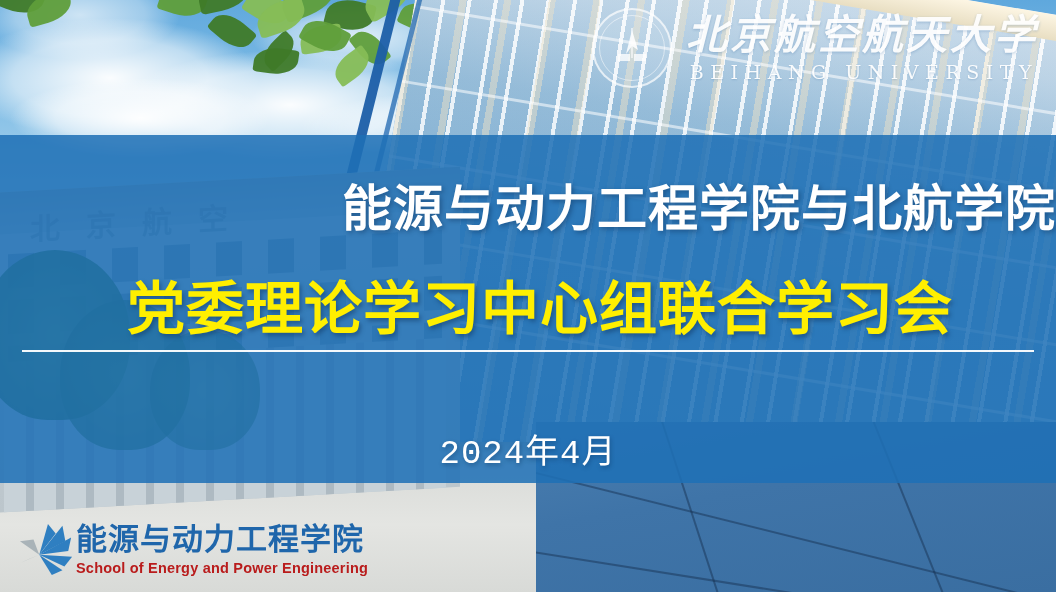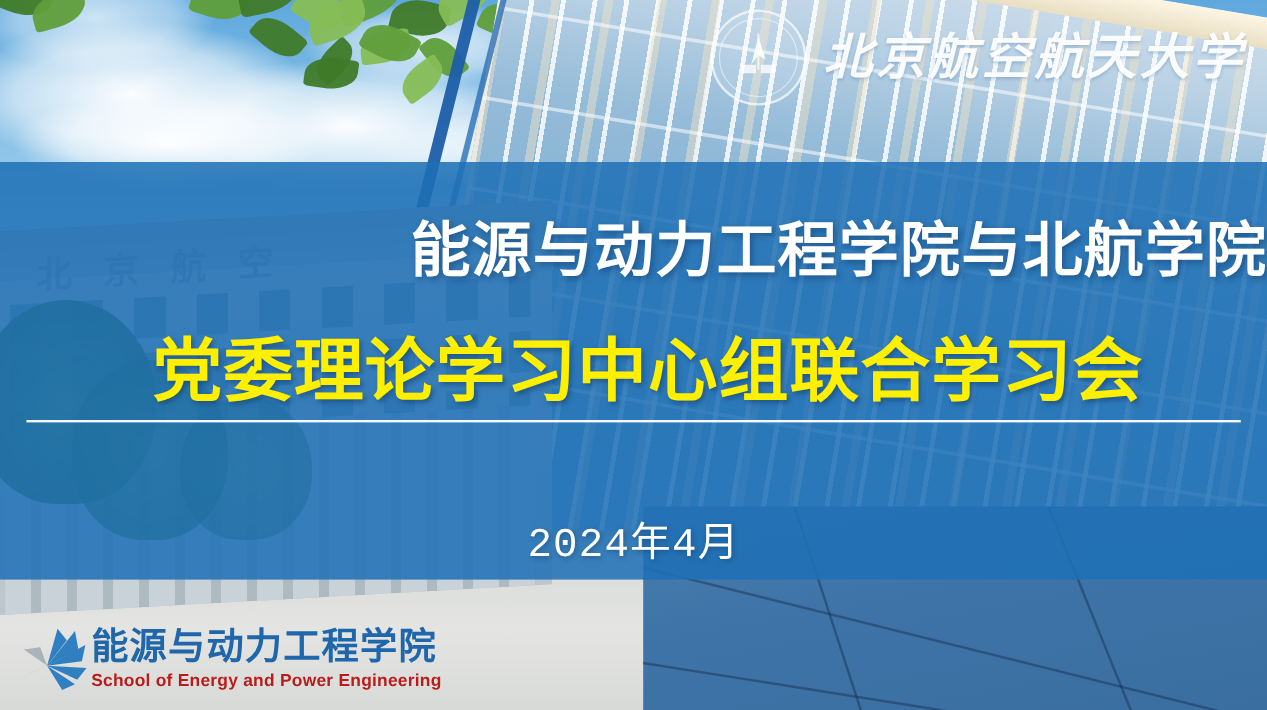--- a/index.html
+++ b/index.html
@@ -315,20 +315,21 @@
         <svg viewBox="0 0 48 48" width="100%" height="100%" aria-hidden="true">
           <path d="M10 30 h12 v7 h-12 z" fill="#ffffff" opacity=".85"></path>
           <path d="M26 30 h12 v7 h-12 z" fill="#ffffff" opacity=".85"></path>
           <path d="M24 6 L30 26 L24 22 L18 30 Z" fill="#ffffff" opacity=".95"></path>
           <path d="M24 4 v30" stroke="#ffffff" stroke-width="1.6" opacity=".8"></path>
         </svg>
       </span>
     </span>
     <span class="bh-text">
       <span class="bh-cn">北京航空航天大学</span>
+      <span class="bh-en">BEIHANG UNIVERSITY</span>
     </span>
   </div>
 
   <div class="title-1" style="top:168px;">能源与动力工程学院与北航学院</div>
 
   <div class="title-2" style="top:262px;padding-left:12px;">党委理论学习中心组联合学习会</div>
 
   <div class="rule" style="left:22px; top:350px; width:1012px;"></div>
 
   <div class="date" style="top:424px;">2024年4月</div>

